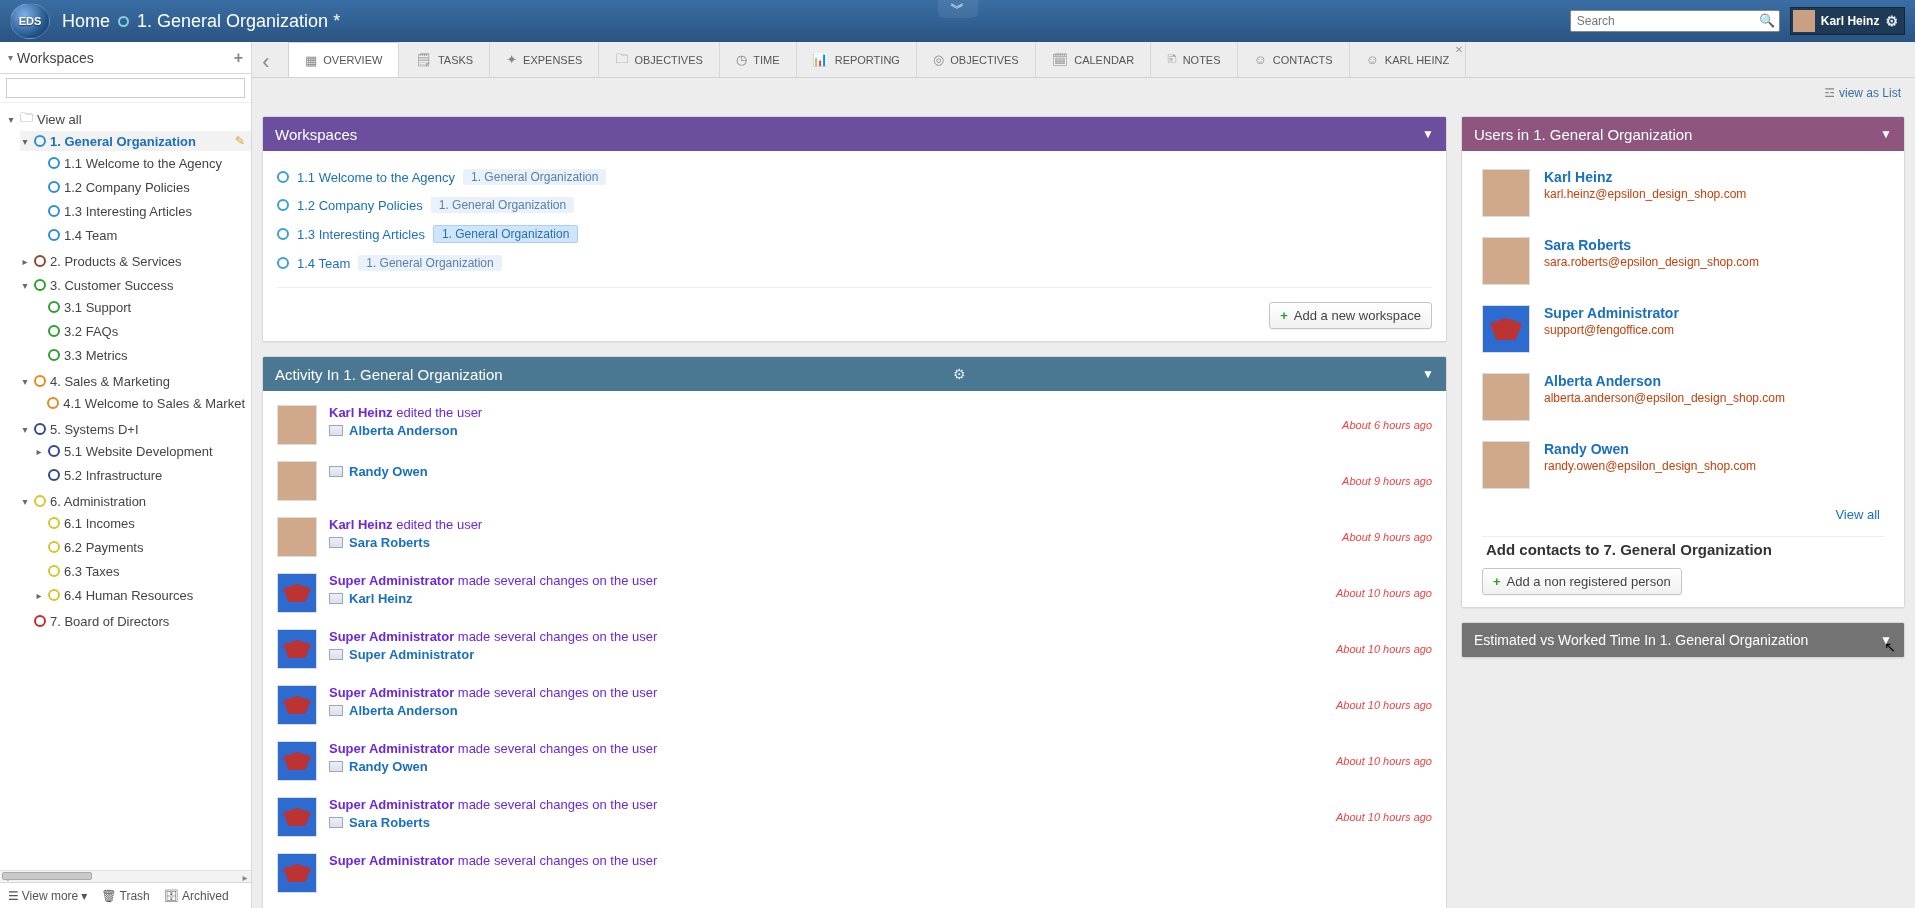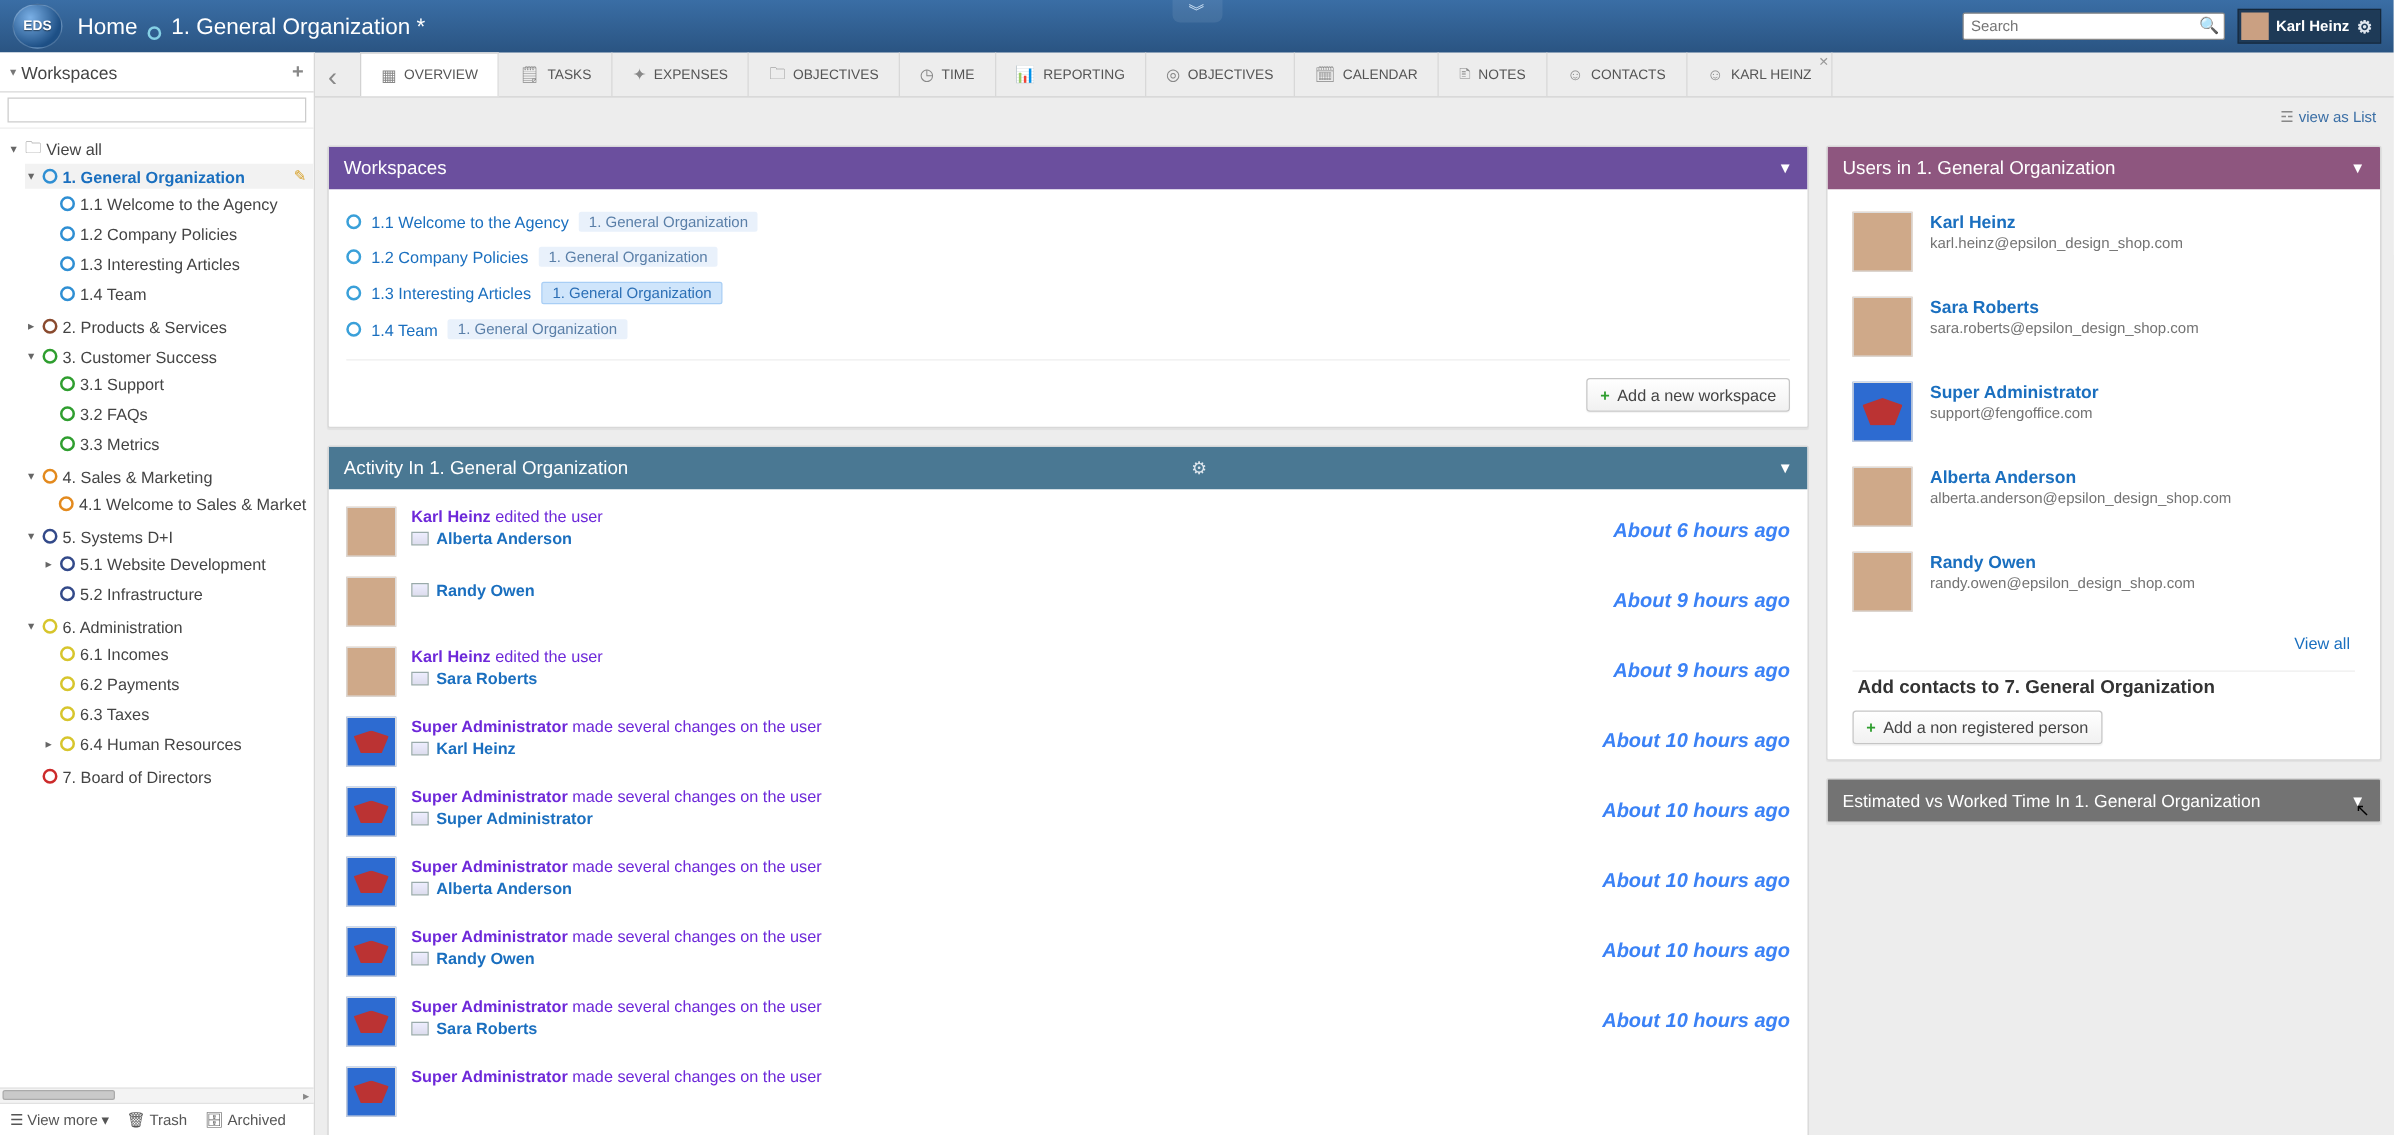--- a/index.html
+++ b/index.html
@@ -2,21 +2,21 @@
 <html><head>
 <meta charset="utf-8">
 <style>
   * { box-sizing: border-box; margin: 0; padding: 0; font-family: Arial, Helvetica, sans-serif; }
   html, body { width: 1915px; height: 908px; overflow: hidden; background: #f4f4f4; font-size: 13px; color: #333; }
   a { text-decoration: none; }
 
   
   .topbar { height: 42px; background: #2c5a8c; background: linear-gradient(#3a6ea5, #2a5482); display: flex; align-items: center; padding: 0 10px; color: #fff; position: relative; }
   .logo { width: 40px; height: 36px; border-radius: 50%; background: radial-gradient(circle at 35% 30%, #7bb0e6, #1d4f85 70%); display: flex; align-items: center; justify-content: center; font-weight: bold; font-size: 11px; color: #fff; text-shadow: 0 1px 1px rgba(0,0,0,.5); border:1px solid rgba(255,255,255,.2);}
-  .crumb { margin-left: 12px; font-size: 18px; display: flex; align-items: flex-end; gap: 8px; }
+  .crumb { margin-left: 12px; font-size: 18px; display: flex; align-items: center; gap: 8px; }
   .crumb .dot { width: 11px; height: 11px; border-radius: 50%; border: 2px solid #85d0e5; display: inline-block; }
   .top-center { position: absolute; left: 50%; top: 0; transform: translateX(-50%); width: 40px; height: 18px; background: rgba(255,255,255,.08); border-radius: 0 0 6px 6px; display:flex;align-items:center;justify-content:center;color:#cfe3f6;font-size:14px;}
   .top-right { margin-left: auto; display: flex; align-items: center; gap: 10px; }
   .search-wrap { position: relative; }
   .search-wrap input { width: 210px; height: 22px; padding: 2px 22px 2px 6px; font-size: 12px; border:1px solid #888; border-radius:2px;}
   .search-wrap .mag { position:absolute; right:4px; top:3px; color:#777; font-size:13px;}
   .user-chip { background: #1e3a57; border:1px solid rgba(0,0,0,.3); height: 28px; display: flex; align-items: center; gap: 6px; padding: 0 6px 0 2px; color:#fff; font-size:12px; font-weight:bold;}
   .user-chip .av { width:22px; height:22px; background:#caa082; display:inline-block;}
   .user-chip .gear { font-size:14px; color:#e0e6ee;}
 
@@ -84,30 +84,30 @@
   .act-item + .act-item { }
   .act-av { width:40px; height:40px; background:#cfa989; flex:0 0 auto; border:1px solid #ddd;}
   .act-av.sup { background:#2d6bd1; display:flex;align-items:center;justify-content:center;}
   .act-av.sup::after{content:"";width:28px;height:18px;background:#b33; clip-path: polygon(50% 0,100% 25%,80% 100%,20% 100%,0 25%);}
   .act-txt { flex:1; min-width:0;}
   .act-txt .l1 { color:#6d28d9; font-size:13px;}
   .act-txt .l1 b { font-weight:bold;}
   .act-txt .l2 { margin-top:3px; display:flex; align-items:center; gap:6px;}
   .act-txt .l2 .card{width:14px;height:11px;border:1px solid #9aa;background:linear-gradient(#eef,#dde);}
   .act-txt .l2 a { color:#1a6fbf; font-weight:bold;}
-  .act-time { color:#3b82f6; font-style:italic; font-size:16px; align-self:center; white-space:nowrap;font-weight:bold;}
+  .act-time { color:#ef4444; font-style:italic; font-size:11px; align-self:center; white-space:nowrap;}
   .act-h .gear{ margin-left:auto; color:#dfe7ee; font-size:14px; margin-right:6px;}
 
   .right-col { display:flex; flex-direction:column; gap:14px;}
   .usr-item { display:flex; gap:14px; padding:10px 0;}
   .usr-av { width:48px; height:48px; background:#cfa989; border:1px solid #ddd;}
   .usr-av.sup { background:#2d6bd1; display:flex;align-items:center;justify-content:center;}
   .usr-av.sup::after{content:"";width:32px;height:22px;background:#b33; clip-path: polygon(50% 0,100% 25%,80% 100%,20% 100%,0 25%);}
   .usr-txt .nm { color:#1a6fbf; font-weight:bold; font-size:14px;}
-  .usr-txt .em { color:#737373; font-size:12px; margin-top:2px;}
+  .usr-txt .em { color:#c2410c; font-size:12px; margin-top:2px;}
   .usr-footer { text-align:right; padding:8px 4px 14px 4px;}
   .usr-footer a{ color:#1a6fbf; font-size:13px;}
   .usr-add-h { font-weight:bold; font-size:15px; color:#333; padding: 4px 4px 10px 4px; border-top:1px solid #eee;}
   .cursor-img {position:absolute; right:8px; bottom:2px; font-size:14px; color:#000;}
 
   
   .r-blue{border-color:#2f8fd3!important;} .r-brown{border-color:#8a4b2f!important;} .r-green{border-color:#2f9e2f!important;}
   .r-orange{border-color:#e38a1e!important;} .r-navy{border-color:#334a8a!important;} .r-yellow{border-color:#d7c52c!important;}
   .r-red{border-color:#cc2b2b!important;}
 </style>

